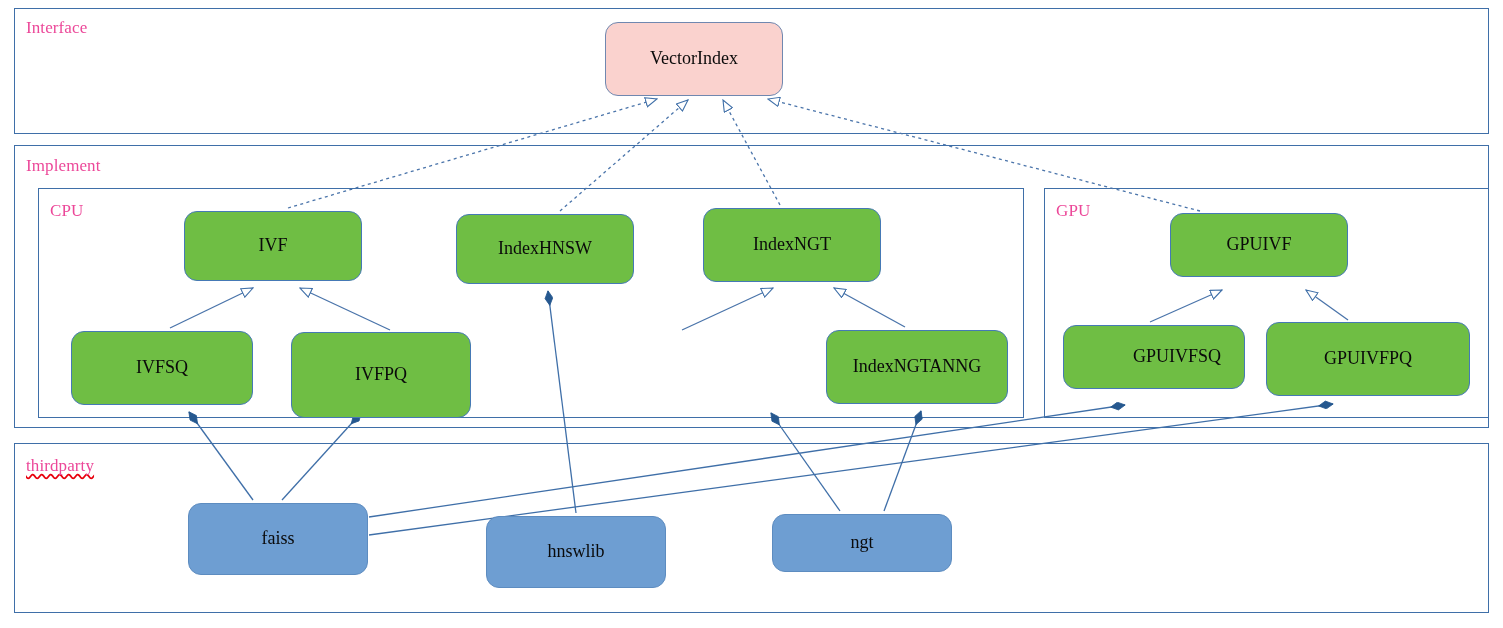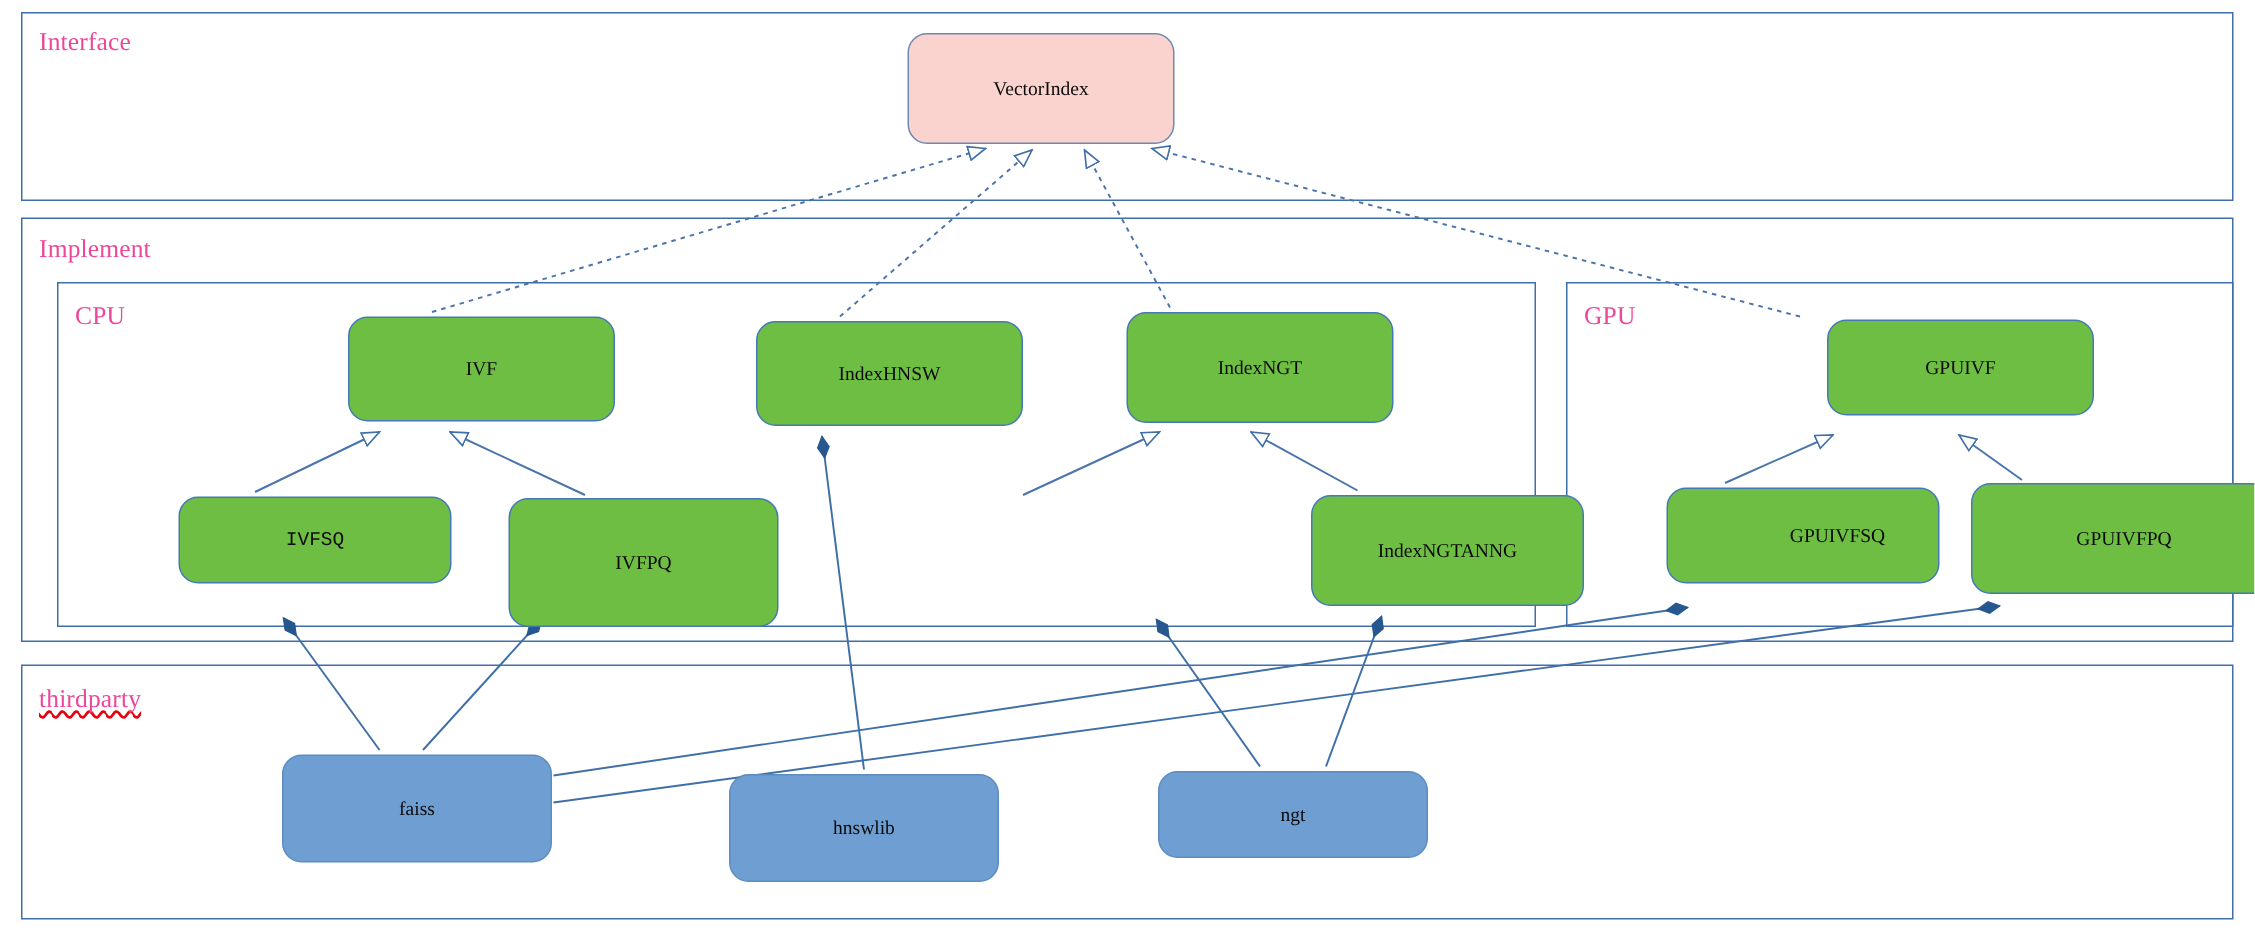--- a/index.html
+++ b/index.html
@@ -44,35 +44,34 @@
     text-underline-offset: 2px;
   }
   .node {
     position: absolute;
     box-sizing: border-box;
     border-radius: 13px;
     display: flex;
     align-items: center;
     justify-content: center;
     font-family: "Liberation Serif", serif;
-    font-size: 13px;
+    font-size: 18px;
     color: #0a0a0a;
     text-align: center;
     line-height: 1.1;
     border: 1.4px solid #4579b5;
     z-index: 5;
   }
   .node.iface {
     background: #fad2ce;
     border-color: #7088b0;
   }
   .node.impl {
     background: #6fbe44;
     border-color: #4579b5;
-    margin-left: 48px;
   }
   .node.thirdparty {
     background: #6e9ed2;
     border-color: #5d8cc0;
   }
 </style>
 </head>
 <body>
 
 <div id="canvas">
@@ -129,21 +128,21 @@
     </g>
   </svg>
 
   <div class="node iface" style="left:605px;top:22px;width:178px;height:74px;">VectorIndex</div>
 
   <div class="node impl" style="left:184px;top:211px;width:178px;height:70px;">IVF</div>
   <div class="node impl" style="left:456px;top:214px;width:178px;height:70px;">IndexHNSW</div>
   <div class="node impl" style="left:703px;top:208px;width:178px;height:74px;">IndexNGT</div>
   <div class="node impl" style="left:1170px;top:213px;width:178px;height:64px;">GPUIVF</div>
 
-  <div class="node impl" style="left:71px;top:331px;width:182px;height:58px;font-family:Liberation Mono, monospace;">IVFSQ</div>
+  <div class="node impl" style="left:71px;top:331px;width:182px;height:74px;">IVFSQ</div>
   <div class="node impl" style="left:291px;top:332px;width:180px;height:86px;">IVFPQ</div>
   <div class="node impl" style="left:826px;top:330px;width:182px;height:74px;">IndexNGTANNG</div>
   <div class="node impl" style="left:1063px;top:325px;width:182px;height:64px;padding-left:46px;">GPUIVFSQ</div>
   <div class="node impl" style="left:1266px;top:322px;width:204px;height:74px;">GPUIVFPQ</div>
 
   <div class="node thirdparty" style="left:188px;top:503px;width:180px;height:72px;">faiss</div>
   <div class="node thirdparty" style="left:486px;top:516px;width:180px;height:72px;">hnswlib</div>
   <div class="node thirdparty" style="left:772px;top:514px;width:180px;height:58px;">ngt</div>
 
 </div>

